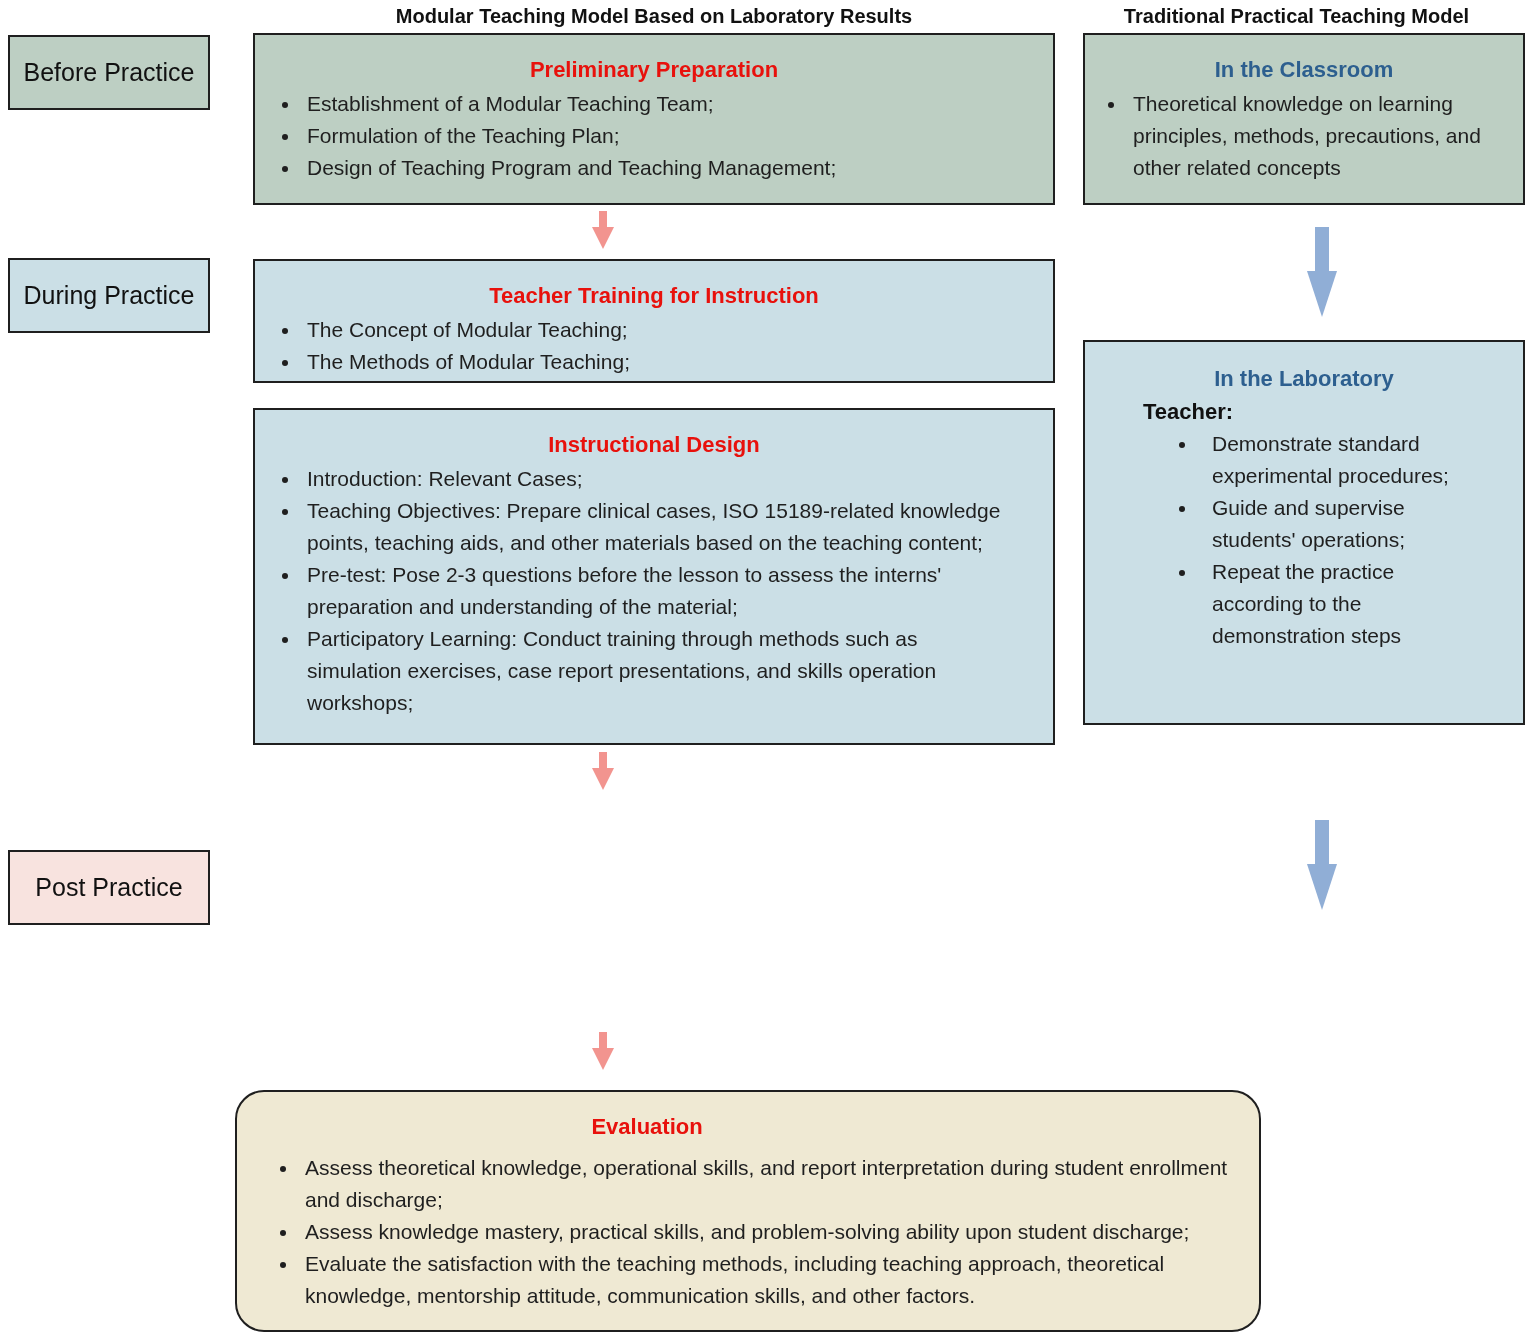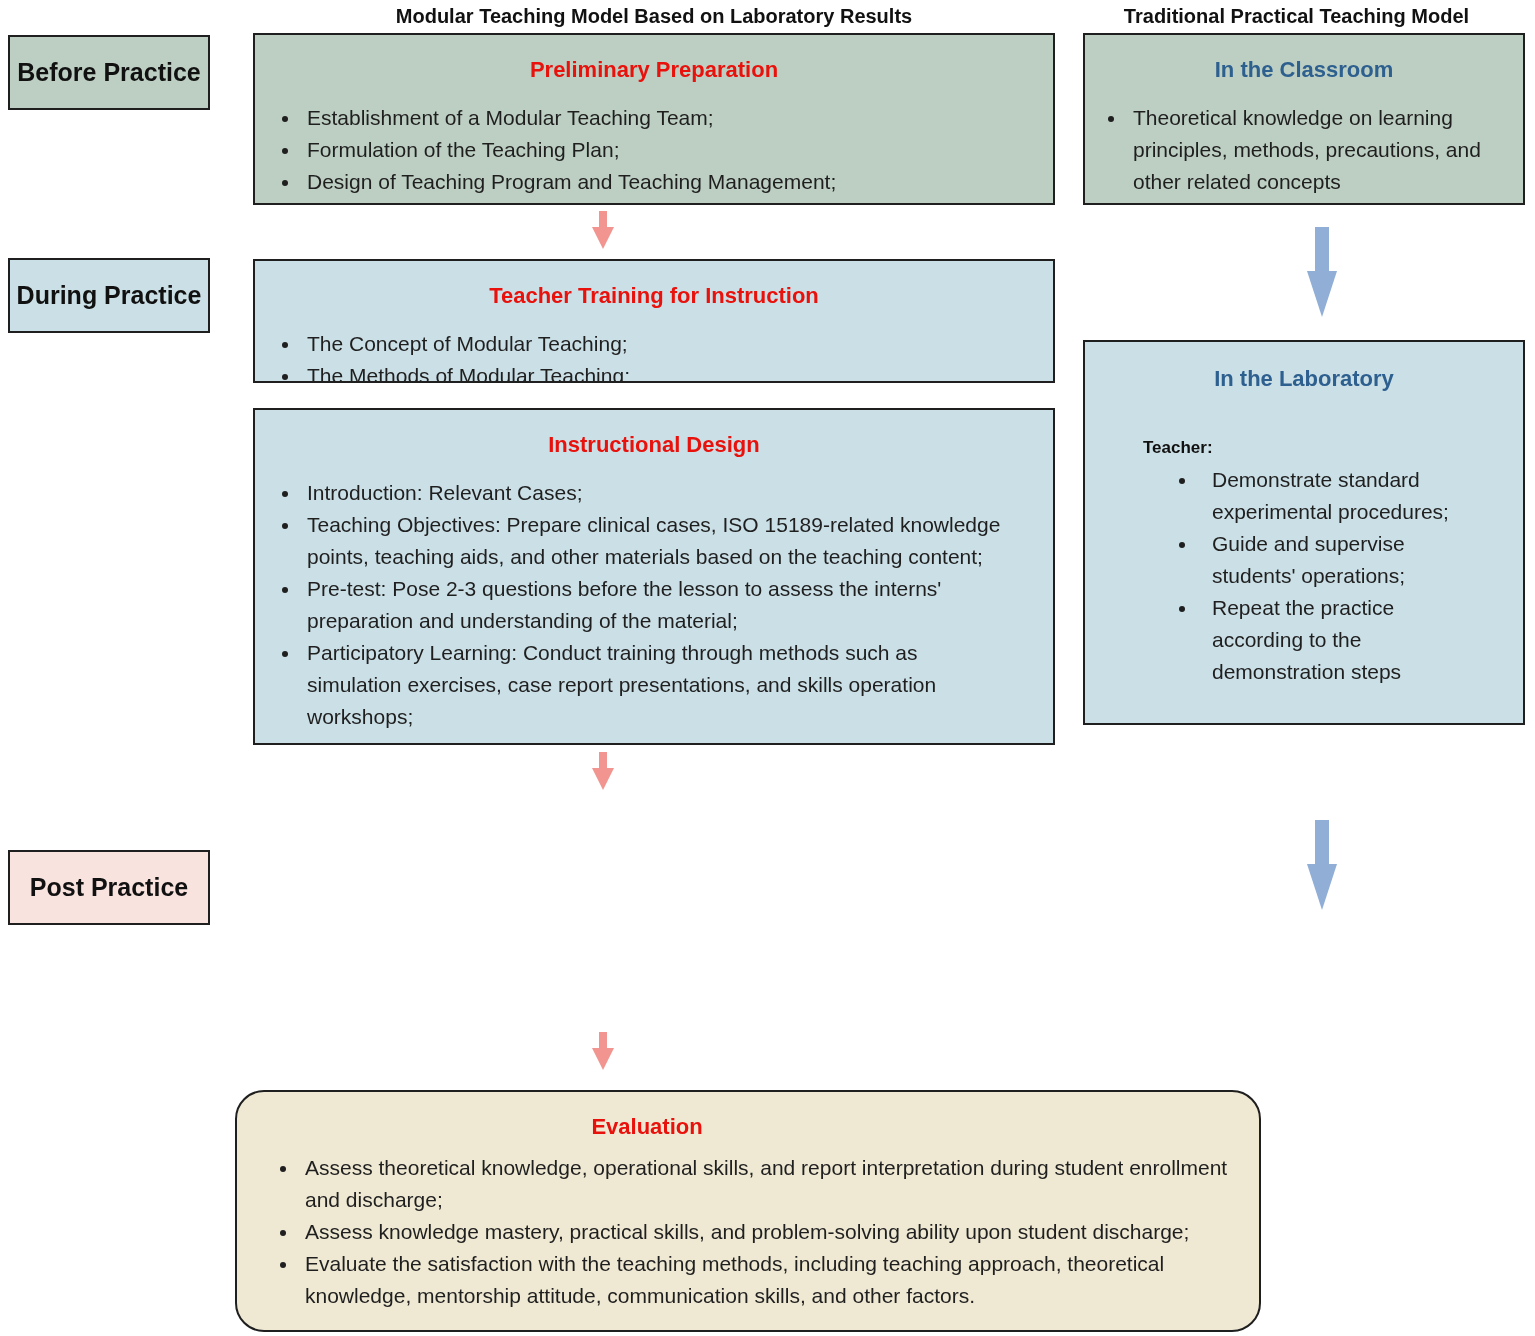--- a/index.html
+++ b/index.html
@@ -9,46 +9,46 @@
     color:var(--text,#1f1f1f);
   }
   .col-header{
     position:absolute;top:2px;text-align:center;
     font-size:20px;font-weight:bold;color:#111;line-height:28px;
   }
   .stage-label{
     position:absolute;left:8px;width:202px;height:75px;
     border:2px solid #1f1f1f;box-sizing:border-box;
     display:flex;align-items:center;justify-content:center;
-    font-size:25px;font-weight:bold;color:#111;
+    font-size:25px;font-weight:normal;color:#111;
   }
   .box{
     position:absolute;border:2px solid #1f1f1f;box-sizing:border-box;
     overflow:hidden;
   }
   .fill-green{background:var(--green-fill,#bdcfc3);}
   .fill-blue{background:var(--blue-fill,#cbdfe6);}
   .fill-pink{background:var(--pink-fill,#f8e3df);}
   .fill-beige{background:var(--beige-fill,#efe9d3);}
   .box-title{
     text-align:center;font-size:22px;font-weight:bold;
     color:var(--red-heading,#e8110c);line-height:30px;padding-top:20px;
   }
   .box-title.blue{color:var(--blue-heading,#2d5f8f);}
   ul.bullets{
-    margin:17px 0 0 0;font-size:21px;line-height:32px;color:var(--text,#1f1f1f);
+    margin:3px 0 0 0;font-size:21px;line-height:32px;color:var(--text,#1f1f1f);
     list-style:disc outside;
   }
   ul.bullets li{padding-left:6px;}
   .main ul.bullets{padding-left:46px;max-width:700px;}
   .post-box ul.bullets{padding-left:88px;max-width:580px;}
   .eval-box ul.bullets{padding-left:62px;max-width:980px;margin-top:10px;}
   .classroom ul.bullets{padding-left:42px;max-width:365px;}
   .lab-content{padding:20px 0 0 58px;}
-  .lab-label{font-size:17px;font-weight:bold;line-height:32px;color:#111;margin-top:36px;}
+  .lab-label{font-size:22px;font-weight:bold;line-height:32px;color:#111;}
   .lab-content ul.bullets{padding-left:55px;max-width:270px;margin:0;}
   .lab-content ul.bullets li{padding-left:14px;}
   .eval-title-wrap{width:820px;}
   .arrow{position:absolute;}
 </style>
 </head>
 <body>
 
 <div class="canvas">
 

